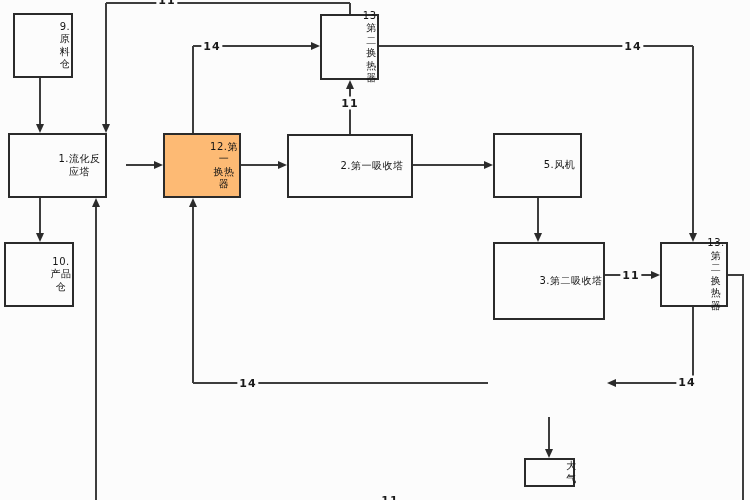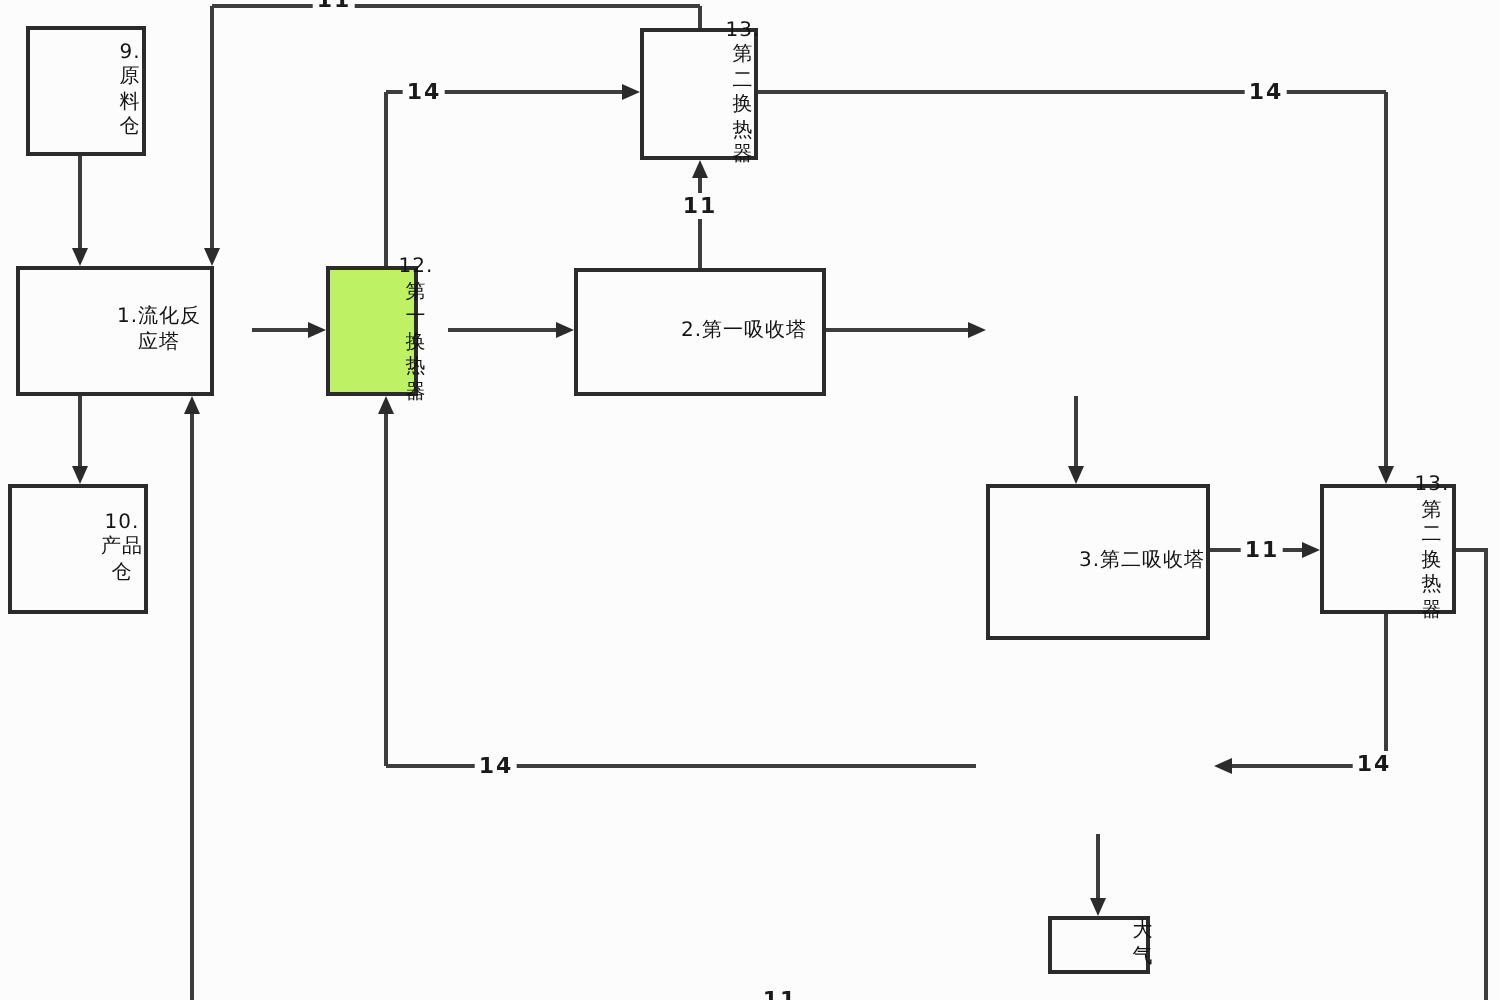--- a/index.html
+++ b/index.html
@@ -98,30 +98,33 @@
     <div class="arrow arrow-down" style="left: 545px; top: 449px;"></div>
     <div class="node" style="left: 13px; top: 13px; width: 60px; height: 65px; background: rgb(252, 252, 252);">
       <span class="node-label">9.原料仓</span>
     </div>
     <div class="node" style="left: 8px; top: 133px; width: 99px; height: 65px; background: rgb(252, 252, 252);">
       <span class="node-label">1.流化反应塔</span>
     </div>
     <div class="node" style="left: 4px; top: 242px; width: 70px; height: 65px; background: rgb(252, 252, 252);">
       <span class="node-label">10.产品仓</span>
     </div>
-    <div class="node" style="left: 163px; top: 133px; width: 46px; height: 65px; background: #bef264;">
+    <div class="node" style="left: 163px; top: 133px; width: 78px; height: 65px; background: #fdba74;">
       <span class="node-label">12.第一
 换热器</span>
     </div>
     <div class="node" style="left: 320px; top: 14px; width: 59px; height: 66px; background: rgb(252, 252, 252);">
       <span class="node-label">13.第二
 换热器</span>
     </div>
     <div class="node" style="left: 287px; top: 134px; width: 126px; height: 64px; background: rgb(252, 252, 252);">
       <span class="node-label">2.第一吸收塔</span>
+    </div>
+    <div class="node" style="left: 493px; top: 133px; width: 89px; height: 65px; background: rgb(252, 252, 252);">
+      <span class="node-label">5.风机</span>
     </div>
     <div class="node" style="left: 493px; top: 242px; width: 112px; height: 78px; background: rgb(252, 252, 252);">
       <span class="node-label">3.第二吸收塔</span>
     </div>
     <div class="node" style="left: 660px; top: 242px; width: 68px; height: 65px; background: rgb(252, 252, 252);">
       <span class="node-label">13.第二
 换热器</span>
     </div>
     <div class="node" style="left: 524px; top: 458px; width: 51px; height: 29px; background: rgb(252, 252, 252);">
       <span class="node-label">大气</span>

